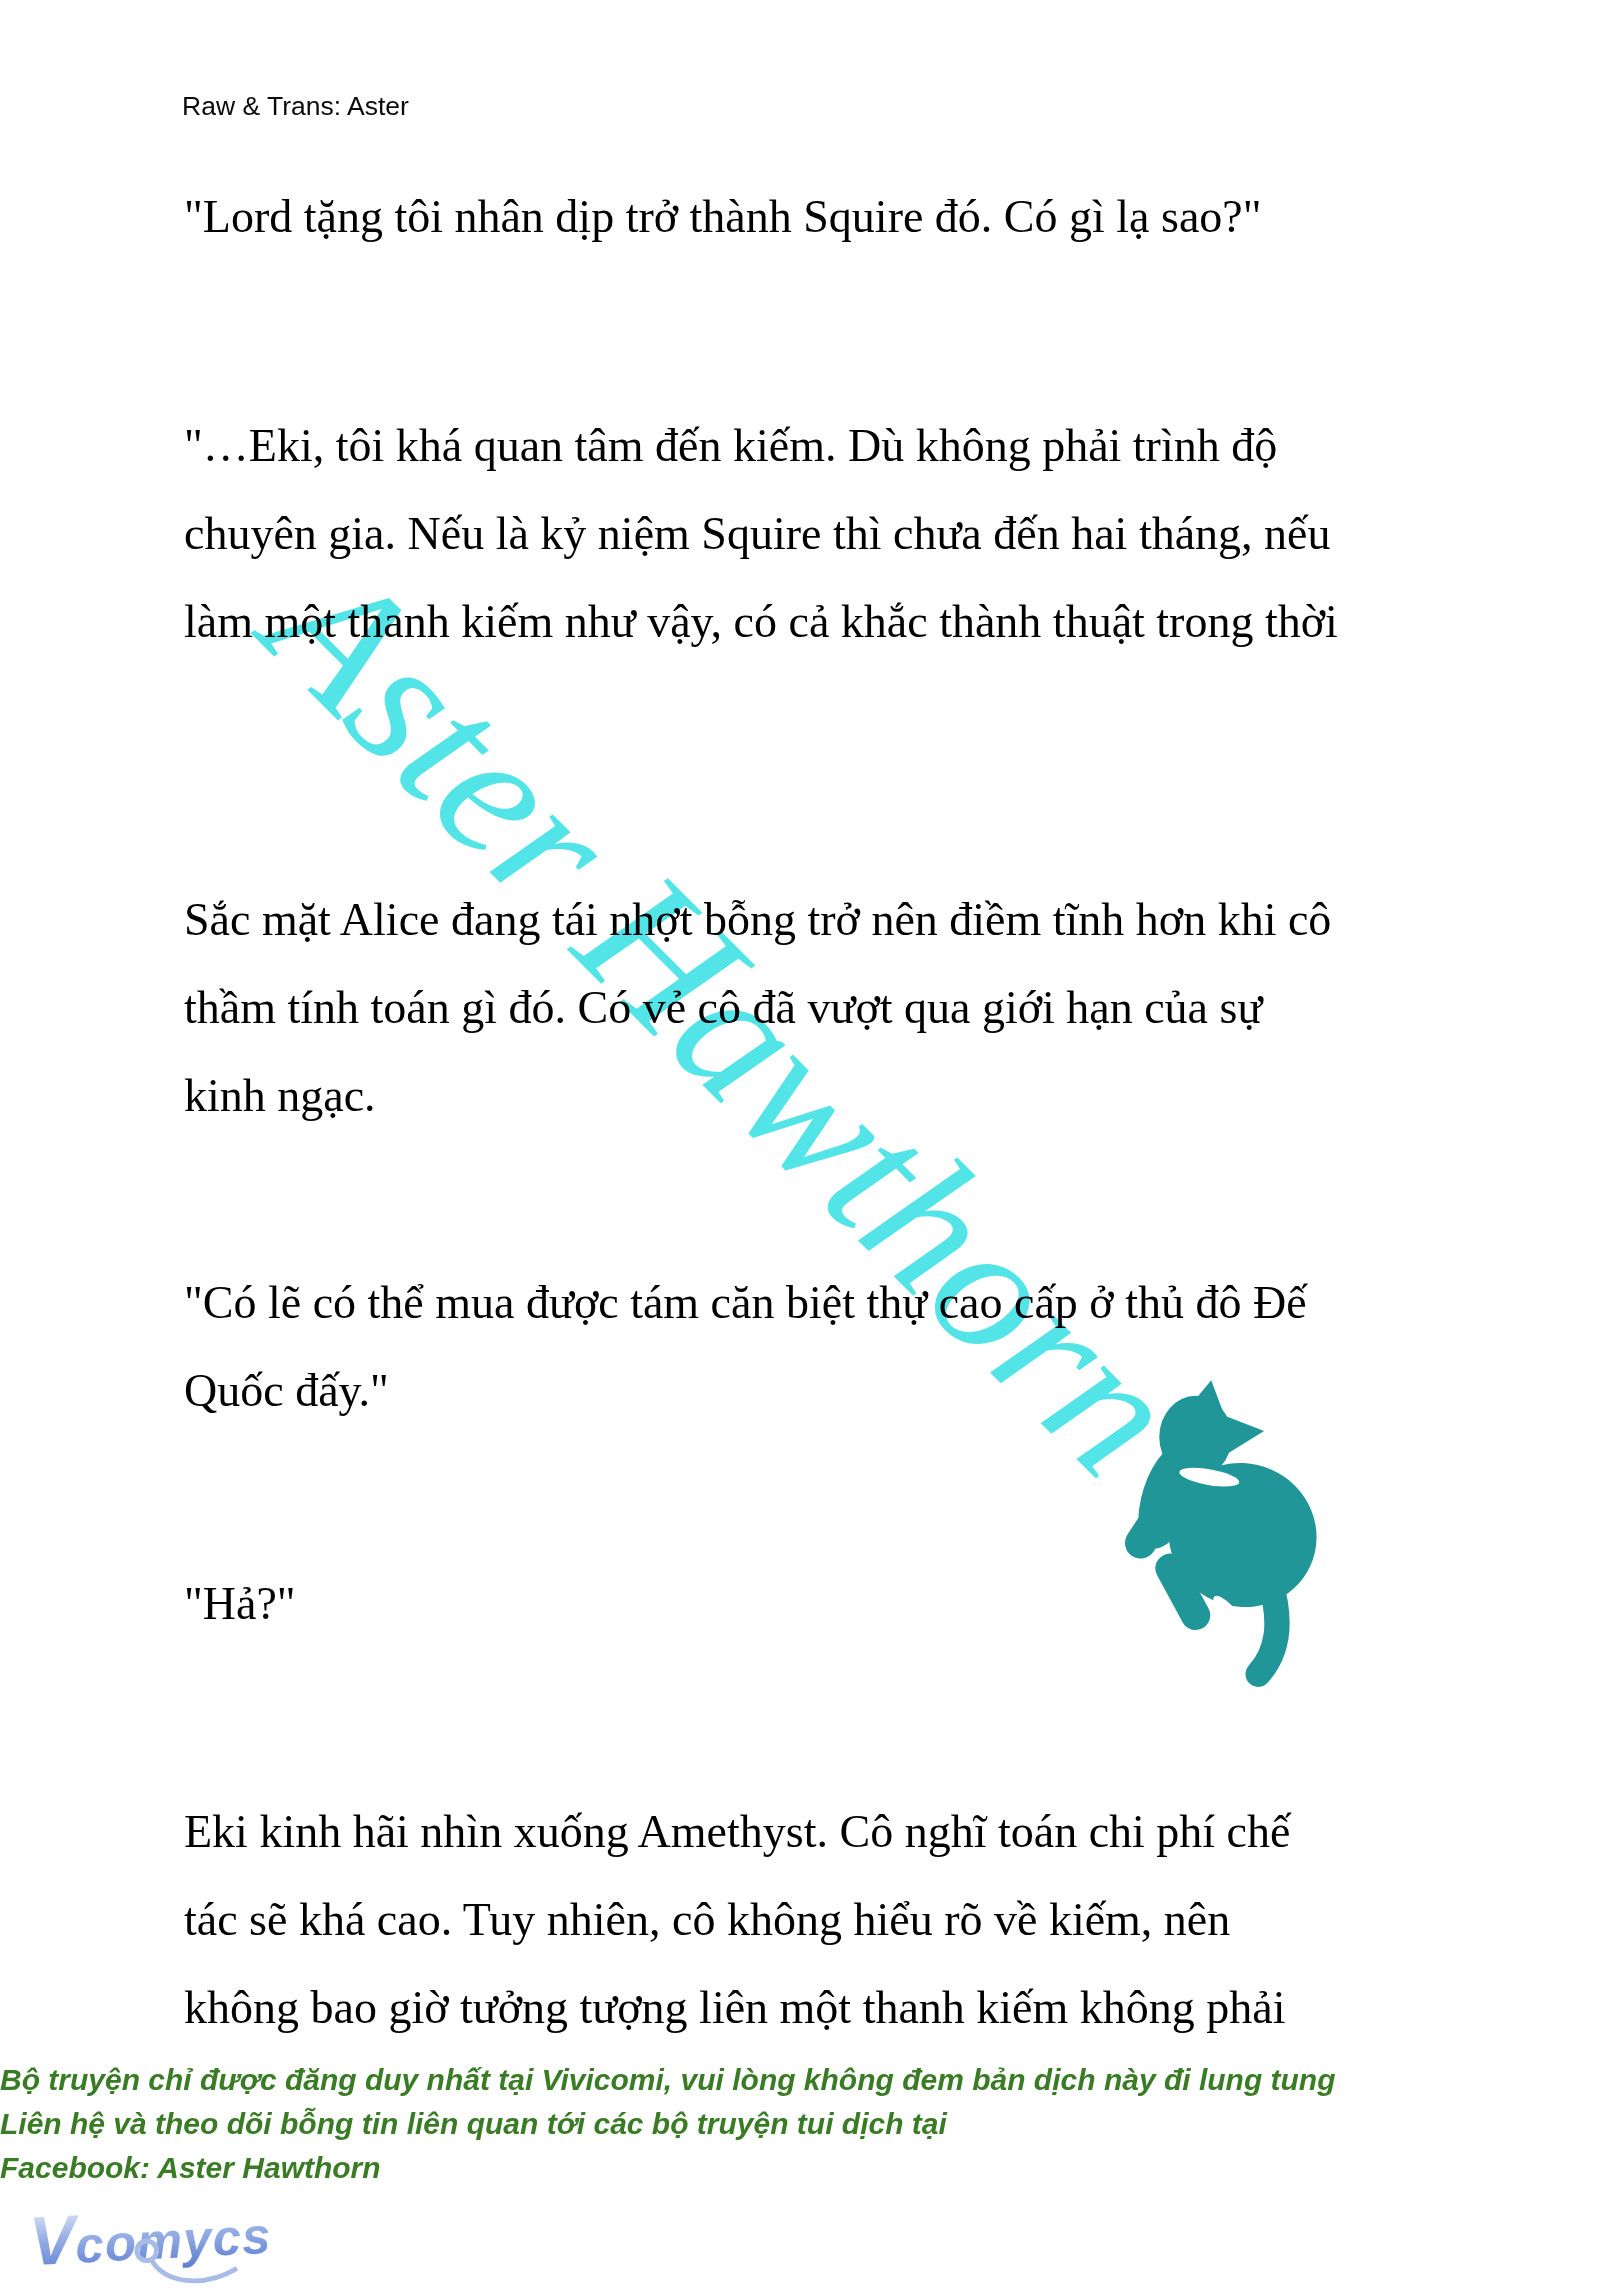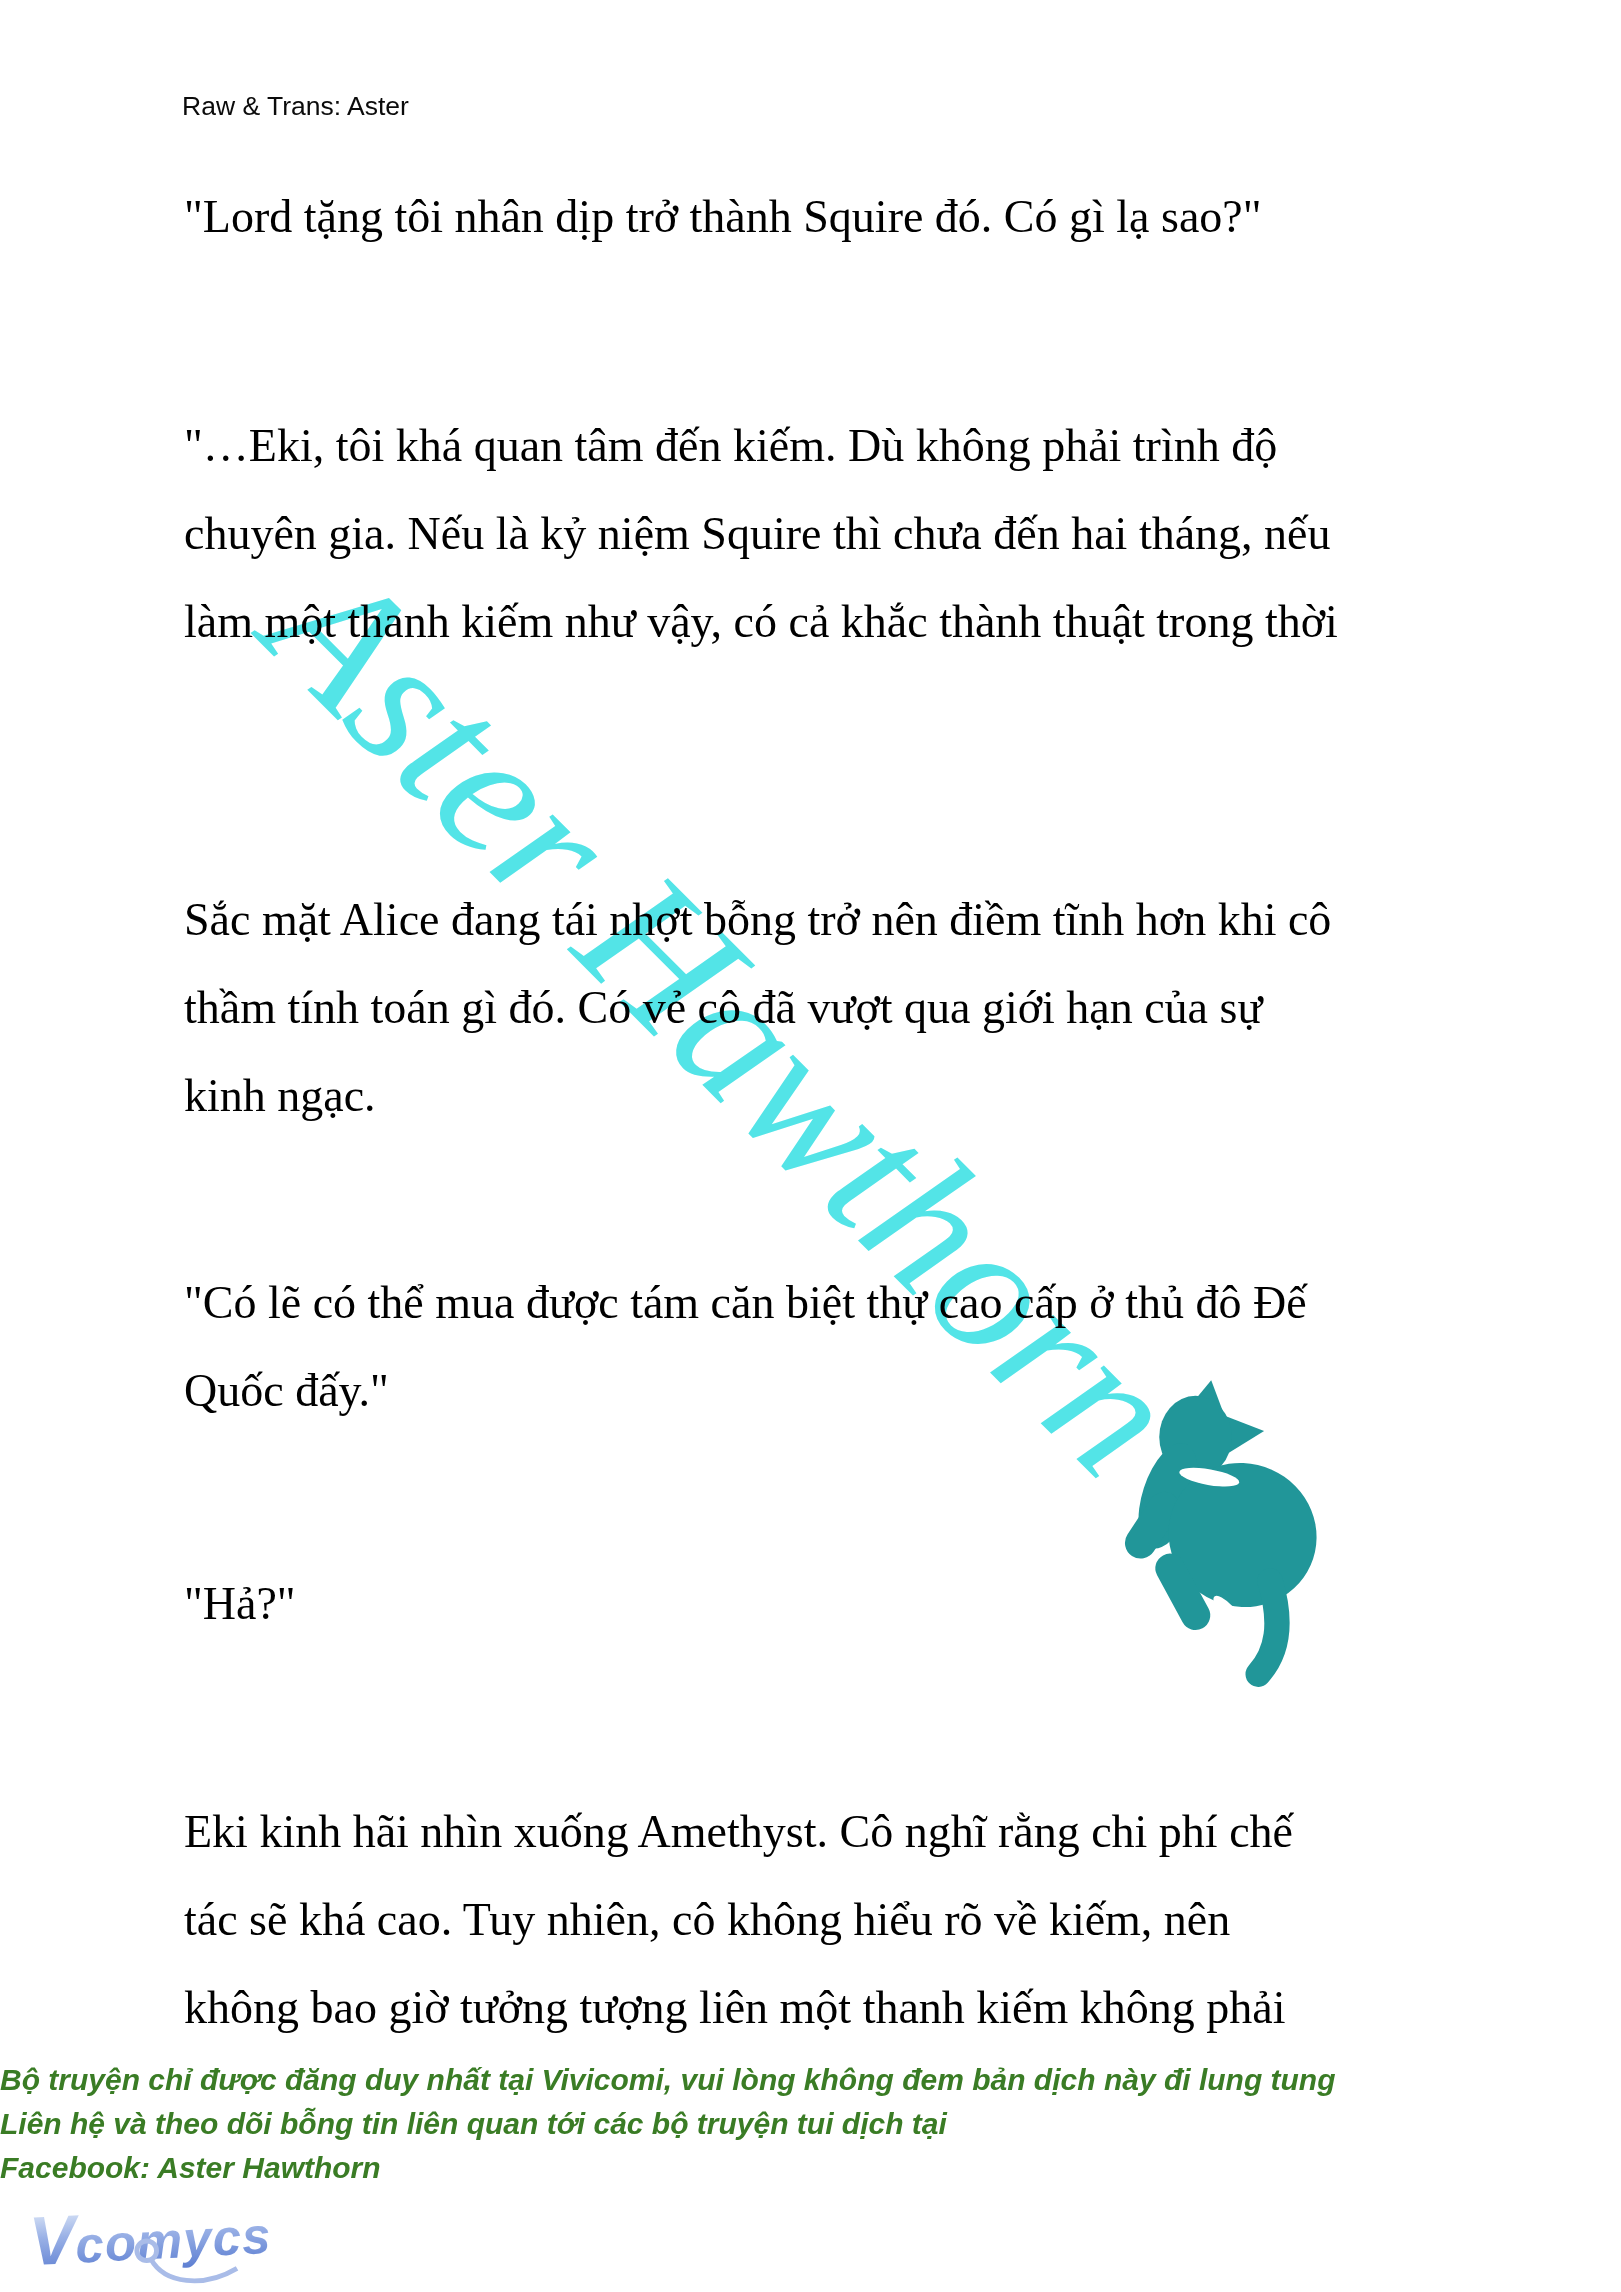--- a/index.html
+++ b/index.html
@@ -72,21 +72,21 @@
   <div class="para p4">
     <div class="line">"Có lẽ có thể mua được tám căn biệt thự cao cấp ở thủ đô Đế</div>
     <div class="line">Quốc đấy."</div>
   </div>
 
   <div class="para p5">
     <div class="line">"Hả?"</div>
   </div>
 
   <div class="para p6">
-    <div class="line">Eki kinh hãi nhìn xuống Amethyst. Cô nghĩ rằng chi phí chế</div>
+    <div class="line">Eki kinh hãi nhìn xuống Amethyst. Cô nghĩ toán chi phí chế</div>
     <div class="line">tác sẽ khá cao. Tuy nhiên, cô không hiểu rõ về kiếm, nên</div>
     <div class="line">không bao giờ tưởng tượng liên một thanh kiếm không phải</div>
   </div>
 
   <svg class="cat" width="196" height="309" viewBox="0 0 200 315" xmlns="http://www.w3.org/2000/svg">
     <g fill="#219699">
       <polygon points="67,28 90,0 102,32"></polygon>
       <polygon points="82,28 144,52 92,84"></polygon>
       <ellipse cx="74" cy="58" rx="37" ry="42"></ellipse>
       <ellipse cx="46" cy="118" rx="26" ry="56" transform="rotate(18 46 118)"></ellipse>

